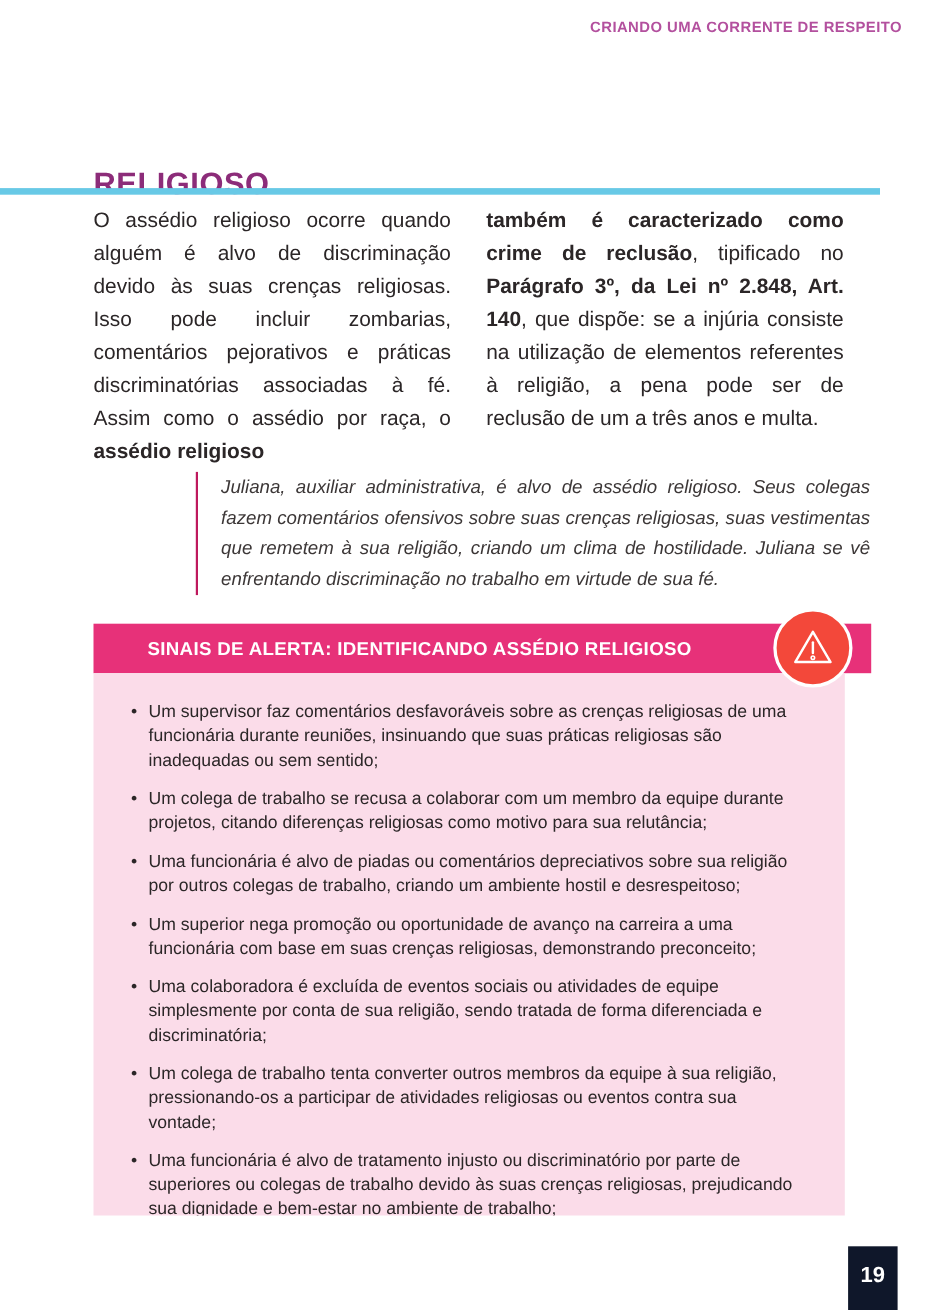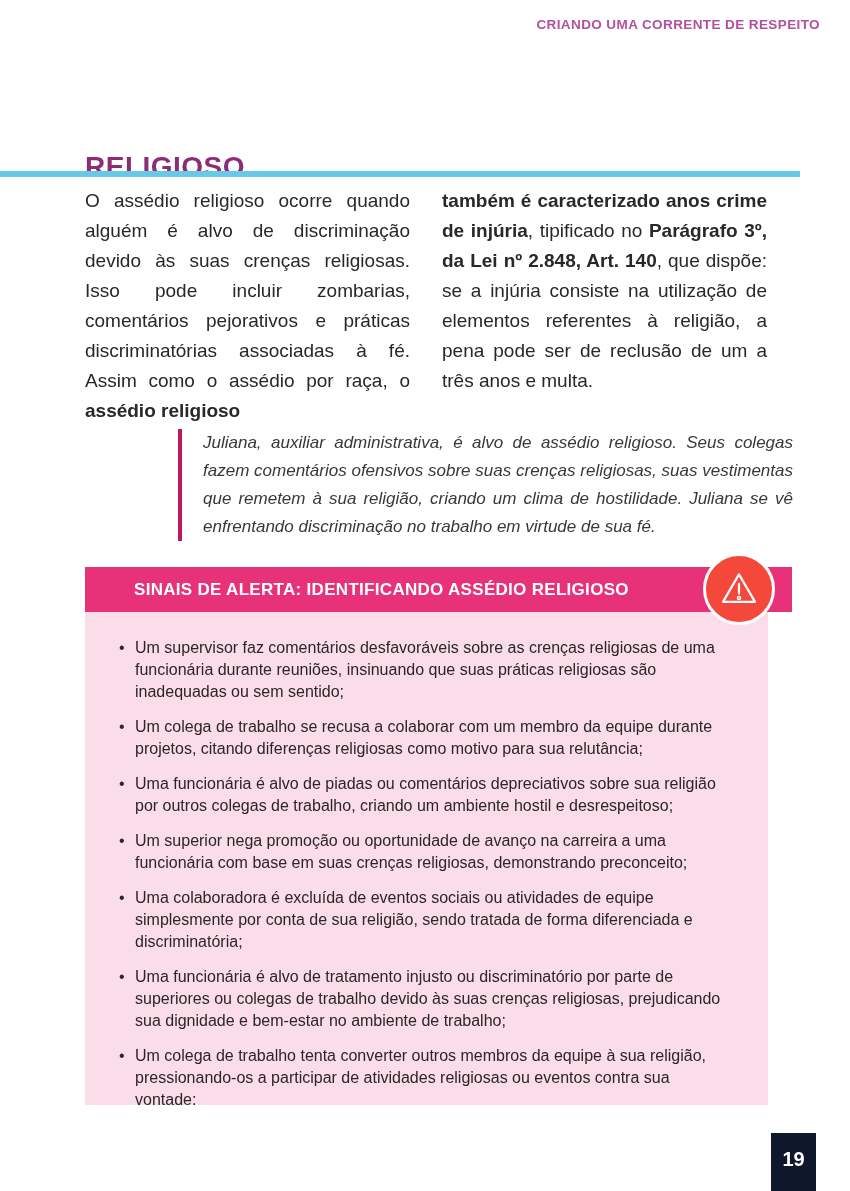--- a/index.html
+++ b/index.html
@@ -26,21 +26,21 @@
     position:absolute;left:85px;top:186px;width:682px;
     display:flex;gap:32px;justify-content:center;
   }
   .col{
     width:325px;font-size:19px;line-height:30px;text-align:justify;
     color:#2b2627;
   }
   .col span{display:inline;}
   .quote-block{
     position:absolute;left:178px;top:429px;width:590px;
-    border-left:4px solid #be185d;padding-left:21px;
+    border-left:2px solid #be185d;padding-left:21px;
     font-style:italic;font-size:17px;line-height:28px;text-align:justify;
     color:#3c3737;
   }
   .alert-banner{
     position:absolute;left:85px;top:567px;width:683px;height:45px;
     background:#e73179;display:flex;align-items:center;padding-left:24px;
   }
   .alert-banner .alert-title{
     color:#ffffff;font-weight:700;font-size:17px;letter-spacing:.3px;
     padding-left:25px;
@@ -77,21 +77,21 @@
 <body>
 
 <div class="header-ribbon">CRIANDO UMA CORRENTE DE RESPEITO</div>
 
 <h1 class="page-title">RELIGIOSO</h1>
 
 <div class="cyan-rule"></div>
 
 <div class="columns">
   <div class="col"><span>O assédio religioso ocorre quando alguém é alvo de discriminação devido às suas crenças religiosas. Isso pode incluir zombarias, comentários pejorativos e práticas discriminatórias associadas à fé. Assim como o assédio por raça, o </span><span style="font-weight: 700;">assédio religioso</span></div>
-  <div class="col"><span style="font-weight: 700;">também é caracterizado anos crime de injúria</span><span>, tipificado no </span><span style="font-weight: 700;">Parágrafo 3º, da Lei nº 2.848, Art. 140</span><span>, que dispõe: se a injúria consiste na utilização de elementos referentes à religião, a pena pode ser de reclusão de um a três anos e multa.</span></div>
+  <div class="col"><span style="font-weight: 700;">também é caracterizado como crime de reclusão</span><span>, tipificado no </span><span style="font-weight: 700;">Parágrafo 3º, da Lei nº 2.848, Art. 140</span><span>, que dispõe: se a injúria consiste na utilização de elementos referentes à religião, a pena pode ser de reclusão de um a três anos e multa.</span></div>
 </div>
 
 <div class="quote-block">Juliana, auxiliar administrativa, é alvo de assédio religioso. Seus colegas fazem comentários ofensivos sobre suas crenças religiosas, suas vestimentas que remetem à sua religião, criando um clima de hostilidade. Juliana se vê enfrentando discriminação no trabalho em virtude de sua fé.</div>
 
 <div class="alert-banner">
   <span class="alert-title">SINAIS DE ALERTA: IDENTIFICANDO ASSÉDIO RELIGIOSO</span>
 </div>
 
 <div class="warning-badge">
   <svg width="44" height="44" viewBox="0 0 48 48">
@@ -101,20 +101,20 @@
   </svg>
 </div>
 
 <div class="pink-panel">
   <ul class="signs-list">
       <li>Um supervisor faz comentários desfavoráveis sobre as crenças religiosas de uma funcionária durante reuniões, insinuando que suas práticas religiosas são inadequadas ou sem sentido;</li>
       <li>Um colega de trabalho se recusa a colaborar com um membro da equipe durante projetos, citando diferenças religiosas como motivo para sua relutância;</li>
       <li>Uma funcionária é alvo de piadas ou comentários depreciativos sobre sua religião por outros colegas de trabalho, criando um ambiente hostil e desrespeitoso;</li>
       <li>Um superior nega promoção ou oportunidade de avanço na carreira a uma funcionária com base em suas crenças religiosas, demonstrando preconceito;</li>
       <li>Uma colaboradora é excluída de eventos sociais ou atividades de equipe simplesmente por conta de sua religião, sendo tratada de forma diferenciada e discriminatória;</li>
+      <li>Um colega de trabalho tenta converter outros membros da equipe à sua religião, pressionando-os a participar de atividades religiosas ou eventos contra sua vontade;</li>
       <li>Uma funcionária é alvo de tratamento injusto ou discriminatório por parte de superiores ou colegas de trabalho devido às suas crenças religiosas, prejudicando sua dignidade e bem-estar no ambiente de trabalho;</li>
-      <li>Um colega de trabalho tenta converter outros membros da equipe à sua religião, pressionando-os a participar de atividades religiosas ou eventos contra sua vontade;</li>
     </ul>
 </div>
 
 <div class="page-number-box">
   <span class="num">19</span>
 </div>
 
 </body></html>

